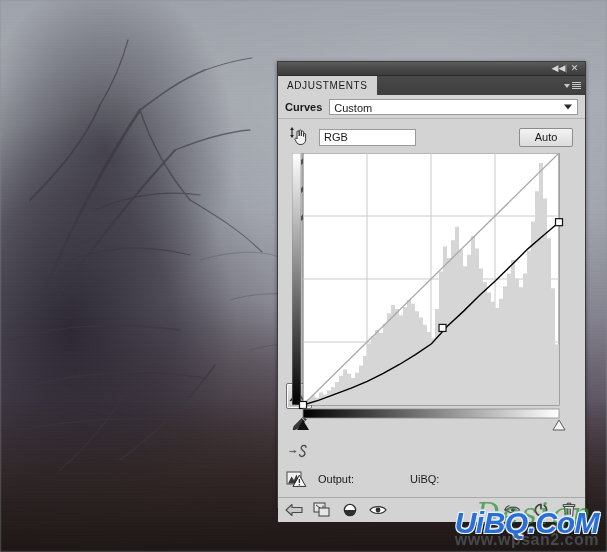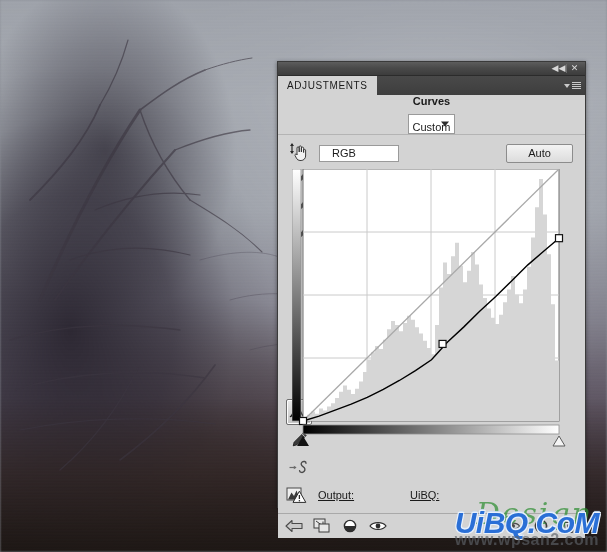--- a/index.html
+++ b/index.html
@@ -151,27 +151,26 @@
     display: flex; align-items: center; justify-content: center;
     gap: 2px;
     cursor: pointer;
   }
   .pm-caret { width:0;height:0;border-left:3px solid transparent;border-right:3px solid transparent;border-top:4px solid #c9c9c9; }
   .pm-lines { display:flex; flex-direction:column; gap:1px; }
   .pm-lines i { display:block; width:9px; height:1px; background:#c9c9c9; }
 
   
   .presetrow {
-    height: 40px;
+    height: 24px;
     display: flex; align-items: center;
     padding: 0 7px;
     gap: 7px;
     background: #d3d3d3;
     border-bottom: 1px solid #b4b4b4;
-    flex-direction: column;
   }
   .preset-label { font-size: 11px; font-weight: bold; color:#1a1a1a; }
   .combo {
     flex: 1;
     height: 16px;
     background: #ffffff;
     border: 1px solid #9a9a9a;
     display: flex; align-items: flex-end;
     padding: 0 4px;
     font-size: 11px;
@@ -190,28 +189,28 @@
     background: #d3d3d3;
   }
 
   
   .channelrow {
     position: absolute; left: 41px; top: 7px;
     width: 258px; height: 22px;
     display: flex; align-items: center; gap: 8px;
   }
   .combo-sm {
-    width: 80px; height: 17px;
+    width: 97px; height: 17px;
     background:#fff; border:1px solid #9a9a9a;
-    display:flex; align-items:center; padding:0 12px;
+    display:flex; align-items:center; padding:0 4px;
     font-size:11px; position:relative; cursor:pointer;
   }
   .btn-auto {
     margin-left:auto; margin-right:4px;
-    width: 67px; height: 19px;
+    width: 54px; height: 19px;
     background: linear-gradient(to bottom,#f3f3f3 0%,#dcdcdc 100%);
     border: 1px solid #8c8c8c;
     border-radius: 2px;
     font-size: 11px;
     display:flex;align-items:center;justify-content:center;
     cursor:pointer;
     color:#1a1a1a;
   }
 
   
@@ -234,21 +233,20 @@
   #graph-wrap { position:absolute; left:14px; top:34px; width:279px; height:280px; }
   #graph { position:absolute; left:0; top:0; }
 
   
   .ioRow {
     position:absolute; left:0; bottom:8px; width:100%;
     height: 20px;
     display:flex; align-items:center;
     padding-left: 6px;
     gap: 0;
-    text-decoration: underline;
   }
   .io-icon { width:26px;height:20px;display:flex;align-items:center;justify-content:center; }
   .io-label { font-size:11px; color:#1a1a1a; }
   .io-out { margin-left: 8px; width: 92px; }
   .io-in  { width: 90px; }
 
   
   .bottombar {
     height: 25px;
     background: #d3d3d3;

